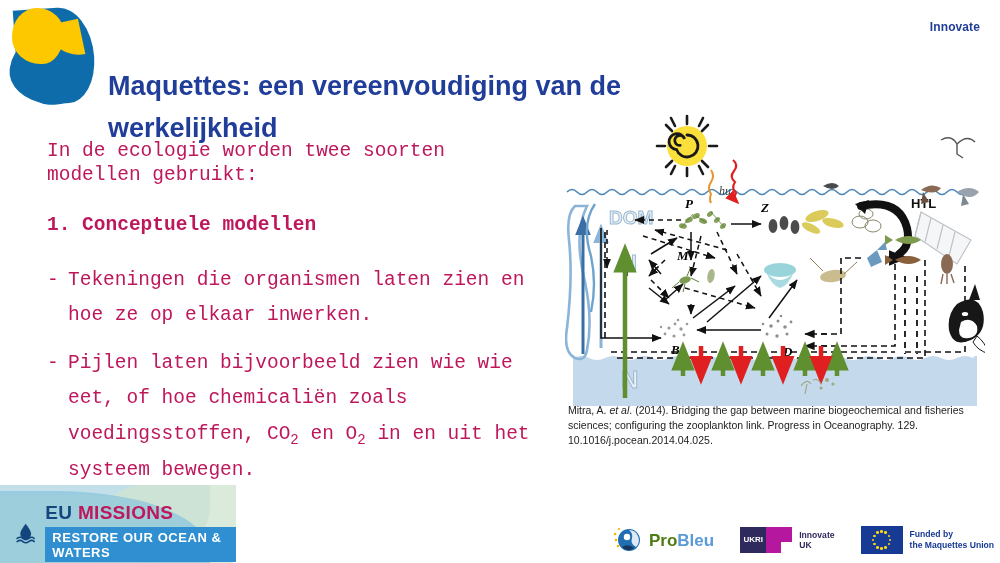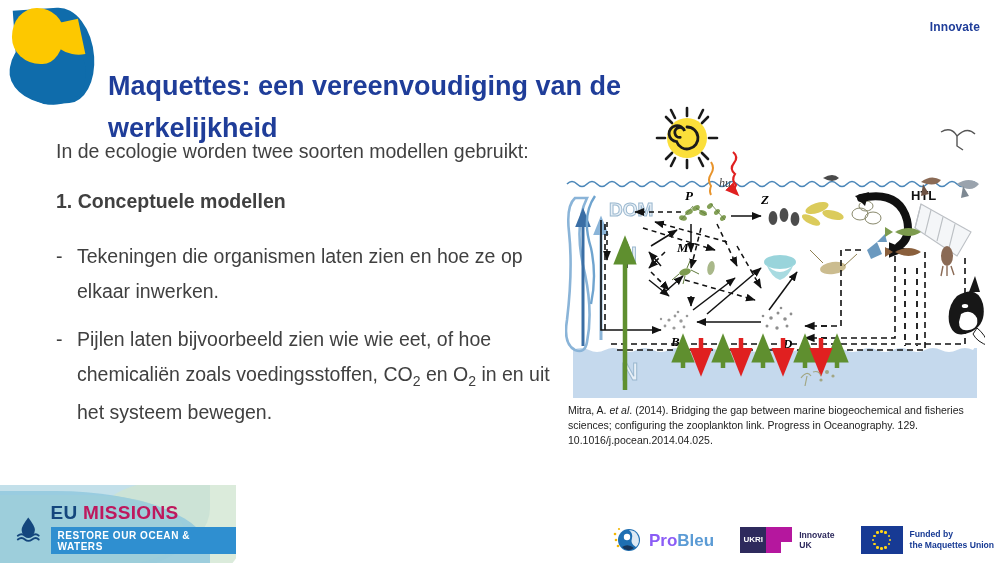--- a/index.html
+++ b/index.html
@@ -20,57 +20,57 @@
   #brand-mark .notch{position:absolute;left:40px;top:20px;width:34px;height:36px;
       background:#fdc800;border-radius:0 0 0 100%;transform:rotate(-12deg);}
 
   
   #header-tag{position:absolute;right:20px;top:20px;font-size:12px;font-weight:bold;
       color:#1f3d99;letter-spacing:.1px;}
   #page-title{position:absolute;left:108px;top:48px;width:640px;
       font-size:27px;font-weight:bold;color:#1f3d99;line-height:1.55;}
 
   
-  #body-text{position:absolute;left:56px;top:140px;width:498px;font-size:19.5px;
-      line-height:1.18;color:#404040;}
+  #body-text{position:absolute;left:47px;top:140px;width:498px;font-size:19.5px;
+      line-height:1.18;color:#be185d;font-family:Liberation Mono, monospace;}
   #body-text .lead{font-size:19.5px;line-height:1.22;margin:0 0 26px 0;}
   #body-text .heading{font-weight:bold;font-size:19.5px;margin:16px 0 26px 0;}
   #body-text .bullet{display:flex;gap:11px;margin:0 0 12px 0;line-height:1.82;}
   #body-text .bullet .dash{flex:0 0 auto;width:10px;}
   #body-text .bullet .btxt{flex:1 1 auto;}
   sub{font-size:.72em;}
 
   
-  #figure{position:absolute;left:565px;top:100px;width:420px;height:300px;}
+  #figure{position:absolute;left:565px;top:108px;width:420px;height:300px;}
   #figure svg{display:block;}
   #figure-caption{position:absolute;left:568px;top:403px;width:400px;
       font-size:10.5px;line-height:1.42;color:#1c1c1c;}
   #figure-caption i{}
 
   
   #eu-missions{position:absolute;left:0;bottom:0;width:236px;height:78px;overflow:hidden;}
   #eu-missions .wash1{position:absolute;left:-40px;top:-26px;width:250px;height:120px;
       background:#b9dbe6;border-radius:0 0 60% 42%;opacity:.85;}
   #eu-missions .wash2{position:absolute;left:-30px;top:6px;width:240px;height:96px;
       background:#8fc7dd;border-radius:0 64% 0 0;opacity:.8;}
   #eu-missions .wash3{position:absolute;left:90px;top:-4px;width:150px;height:100px;
       background:#cfe4cf;border-radius:56% 0 40% 54%;opacity:.75;}
   #eu-missions .wash4{position:absolute;left:-6px;top:10px;width:190px;height:72px;
       background:#9ecfd9;border-radius:0 50% 46% 0;opacity:.7;}
   #eum-inner{position:absolute;left:14px;top:18px;display:flex;align-items:center;gap:8px;}
   #eum-text .main{font-size:19px;font-weight:bold;letter-spacing:.3px;line-height:1;}
   #eum-text .main .eu{color:#14467d;}
   #eum-text .main .ms{color:#be185d;}
-  #eum-tag{margin-top:5px;background:#2f8fd0;color:#fff;font-size:10px;font-weight:bold;
+  #eum-tag{margin-top:5px;background:#2f8fd0;color:#fff;font-size:13px;font-weight:bold;
       letter-spacing:.55px;padding:2.5px 7px;display:inline-block;}
 
   #footer-logos{position:absolute;left:612px;bottom:8px;display:flex;align-items:center;gap:26px;}
   .logo{display:flex;align-items:center;gap:7px;}
   .pb-text{font-size:17px;font-weight:bold;line-height:1;}
-  .pb-text .a{color:#8b5cf6;}
+  .pb-text .a{color:#4d7c0f;}
   .pb-text .b{color:#5b9bd5;}
   .ukri-mark{display:flex;align-items:flex-start;}
   .ukri-box{width:26px;height:26px;background:#2e2a5d;color:#fff;font-size:8px;
       font-weight:bold;display:flex;align-items:center;justify-content:center;
       letter-spacing:0;line-height:.92;text-align:center;}
   .ukri-pink{width:26px;height:26px;background:#b5179e;position:relative;}
   .ukri-pink:after{content:"";position:absolute;right:0;bottom:0;width:11px;height:11px;background:#fff;}
   .small2{font-size:8.6px;font-weight:bold;color:#2e2a5d;line-height:1.22;}
   .eu-flag{width:42px;height:28px;background:#173a94;position:relative;}
   .eu-flag .star{position:absolute;width:2.6px;height:2.6px;background:#ffd617;border-radius:50%;}

